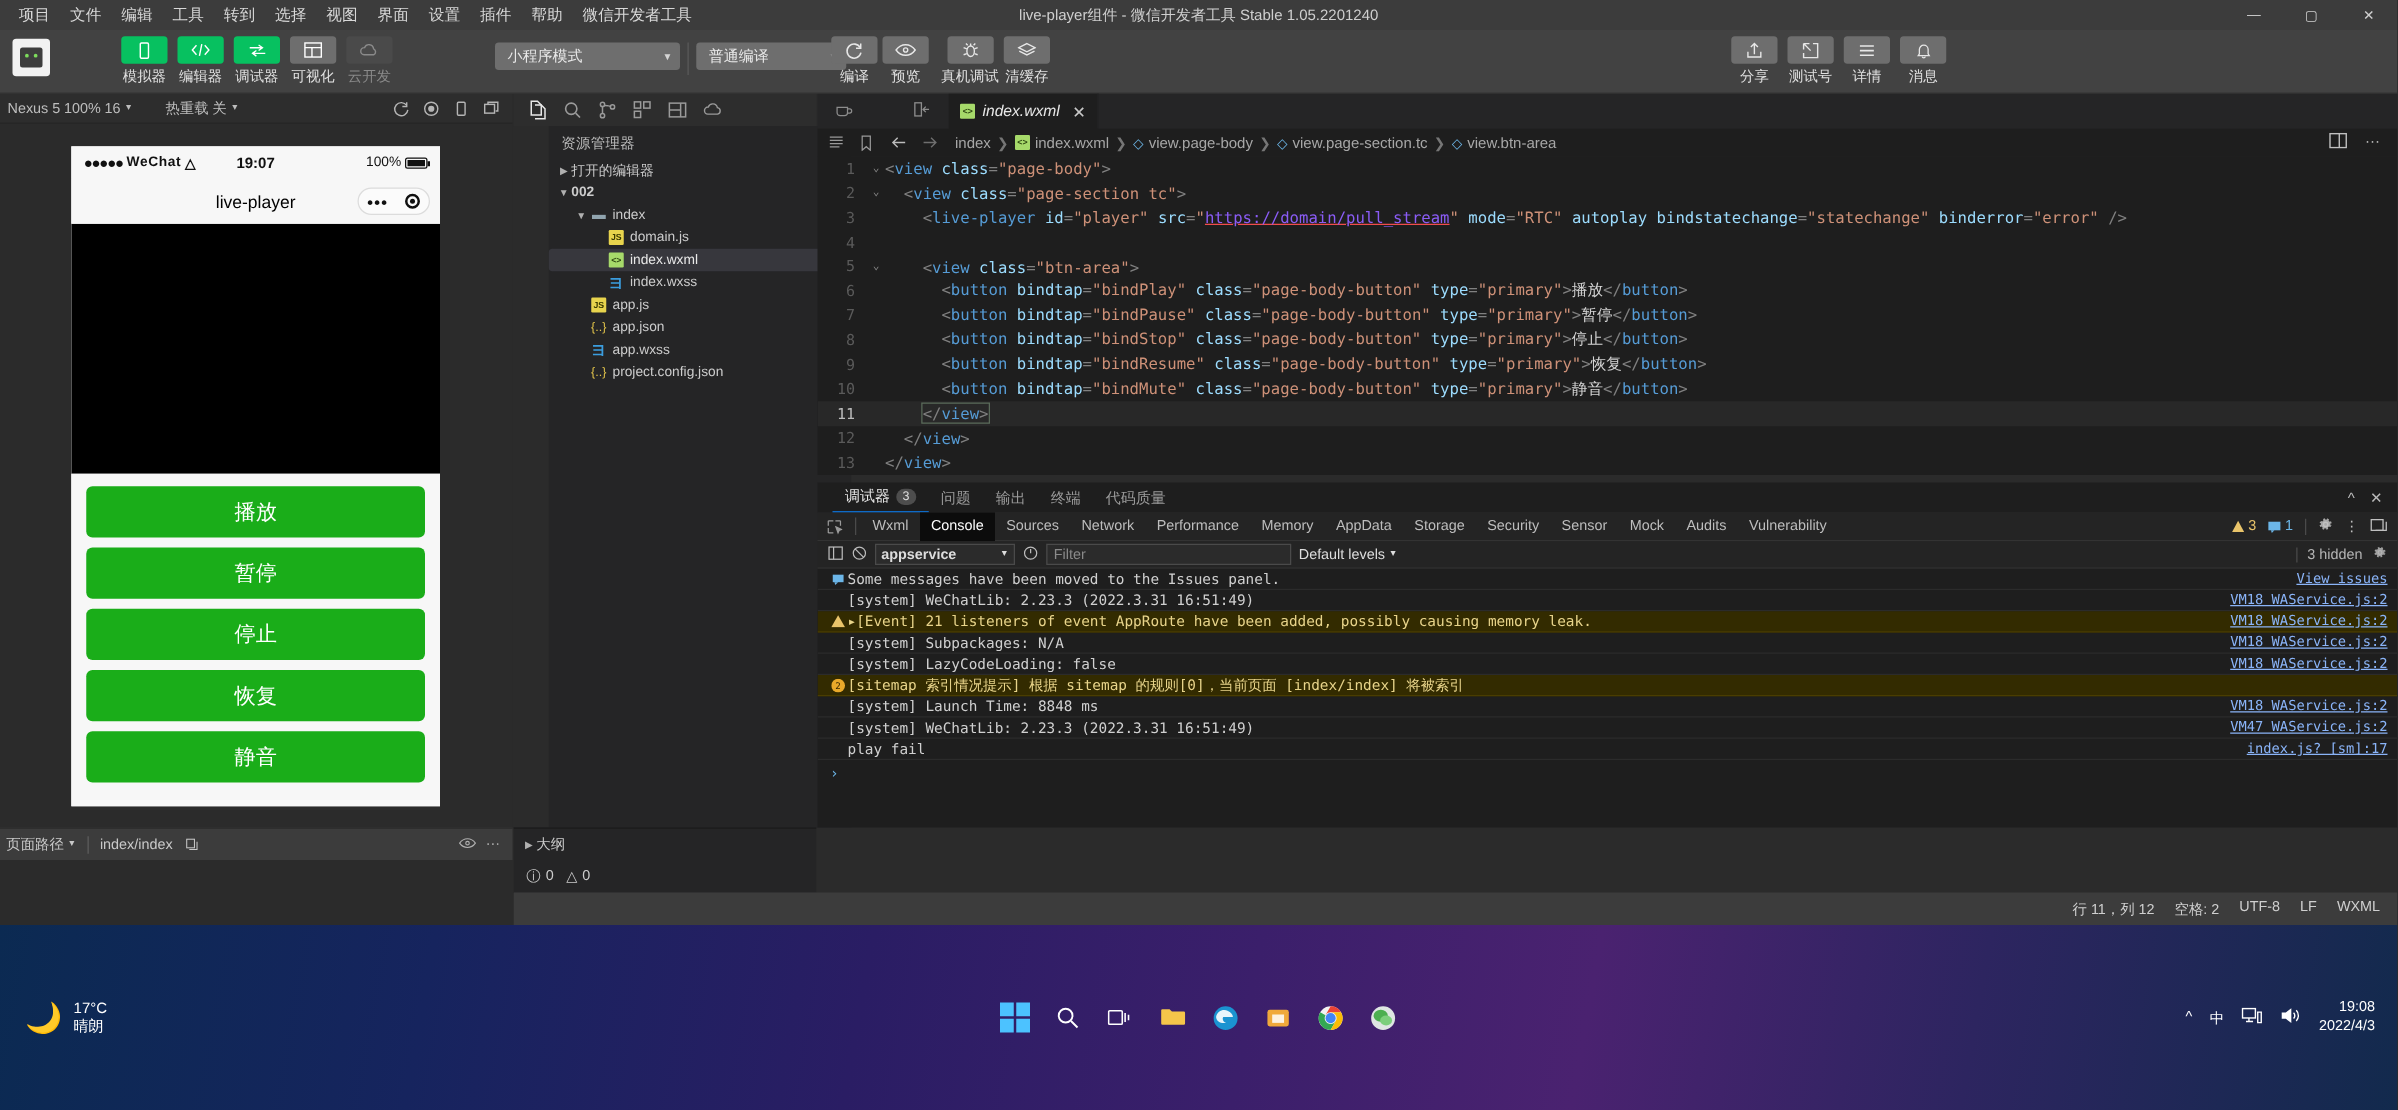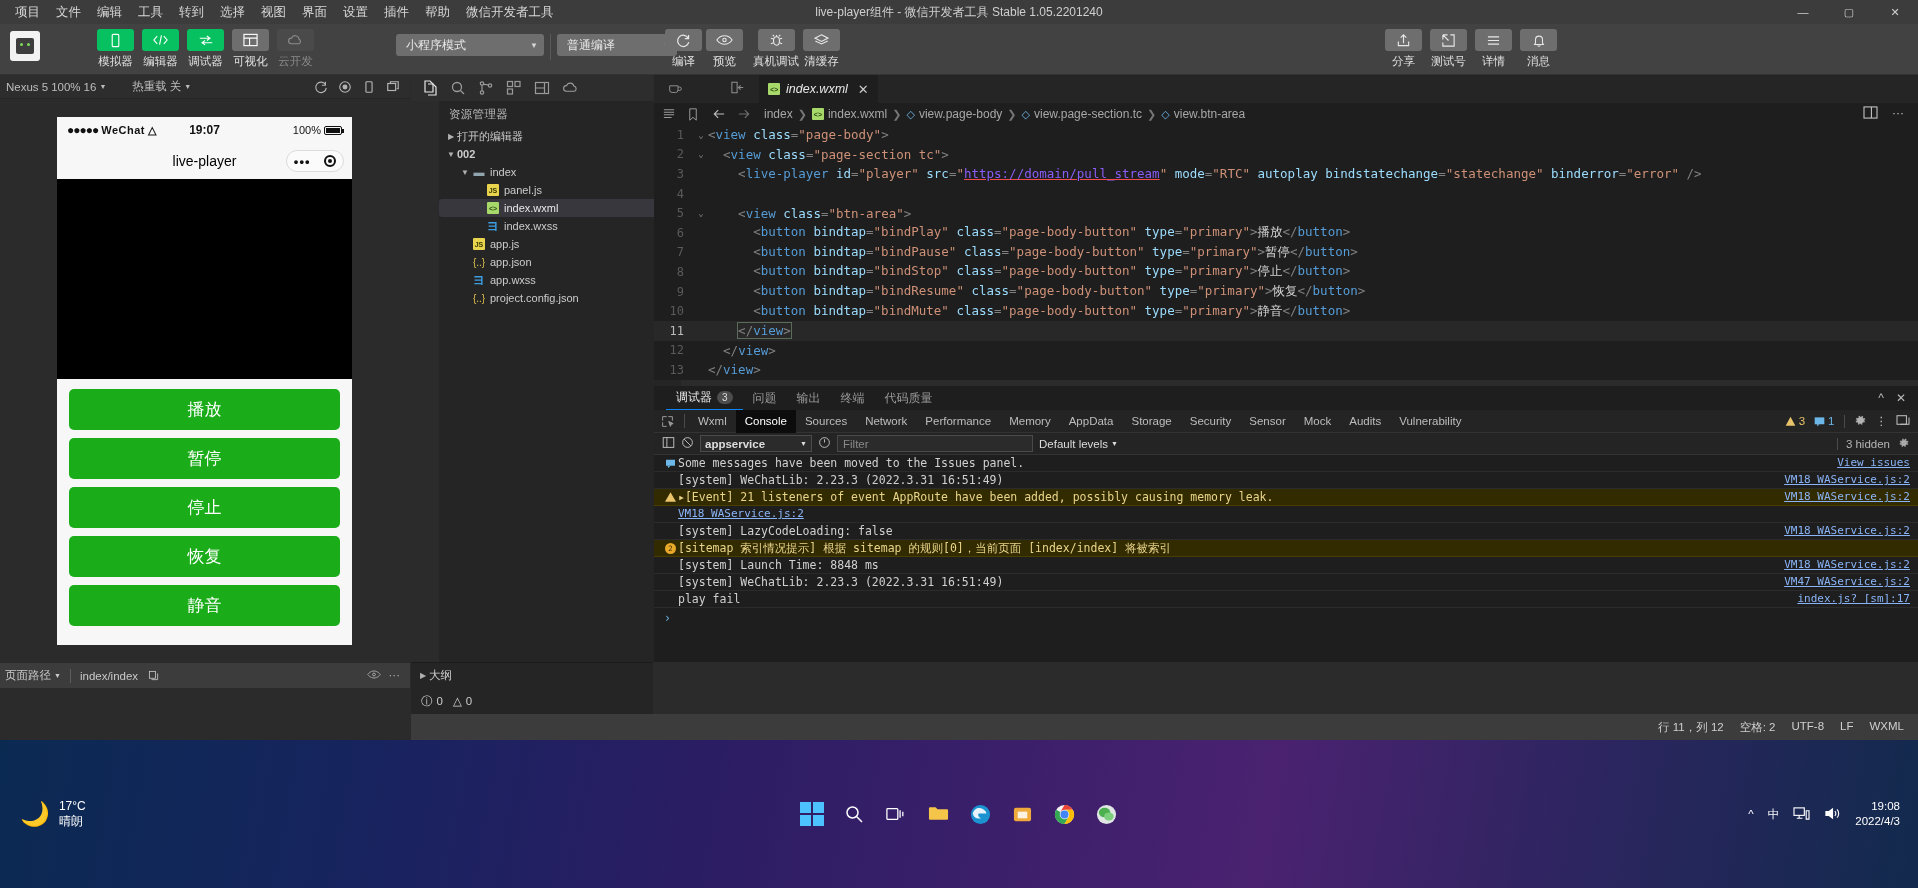--- a/index.html
+++ b/index.html
@@ -662,21 +662,21 @@
           <span class="ficon">
             <span class="foldericon">▬</span>
           </span>
           <span class="lbl">index</span>
         </div>
         <div class="row" style="padding-left: 34px;">
           <span class="tw none">•</span>
           <span class="ficon">
             <span class="jsicon">JS</span>
           </span>
-          <span class="lbl">panel.js</span>
+          <span class="lbl">domain.js</span>
         </div>
         <div class="row sel" style="padding-left: 34px;">
           <span class="tw none">•</span>
           <span class="ficon">
             <span class="wxmlicon">&lt;&gt;</span>
           </span>
           <span class="lbl">index.wxml</span>
         </div>
         <div class="row" style="padding-left: 34px;">
           <span class="tw none">•</span>
@@ -960,20 +960,21 @@
         <span class="ico">
           <svg width="11" height="10" viewBox="0 0 14 12" fill="#e9c46a">
             <path d="M7 0l7 12H0z"></path>
           </svg>
         </span>
         <span class="msg">▸[Event] 21 listeners of event AppRoute have been added, possibly causing memory leak.</span>
         <span class="src">VM18 WAService.js:2</span>
       </div>
       <div class="logrow">
         <span class="ico"></span>
+        <span class="msg">[system] Subpackages: N/A</span>
         <span class="src">VM18 WAService.js:2</span>
       </div>
       <div class="logrow">
         <span class="ico"></span>
         <span class="msg">[system] LazyCodeLoading: false</span>
         <span class="src">VM18 WAService.js:2</span>
       </div>
       <div class="logrow warn">
         <span class="ico">
           <svg width="11" height="11" viewBox="0 0 12 12">

